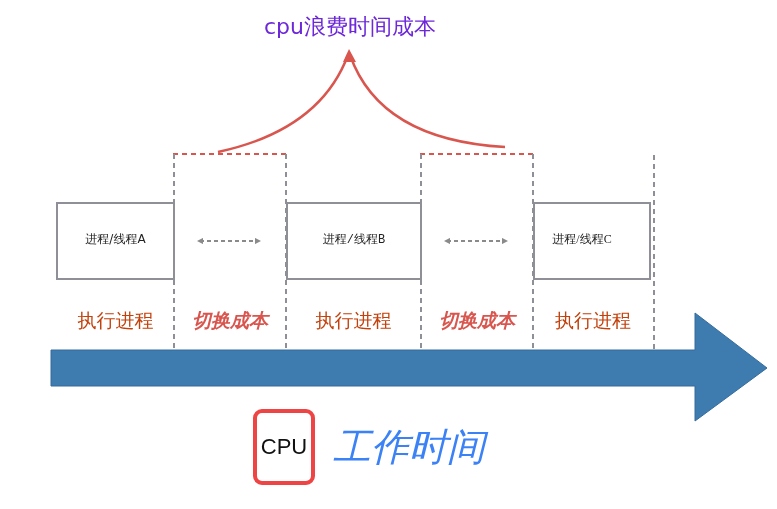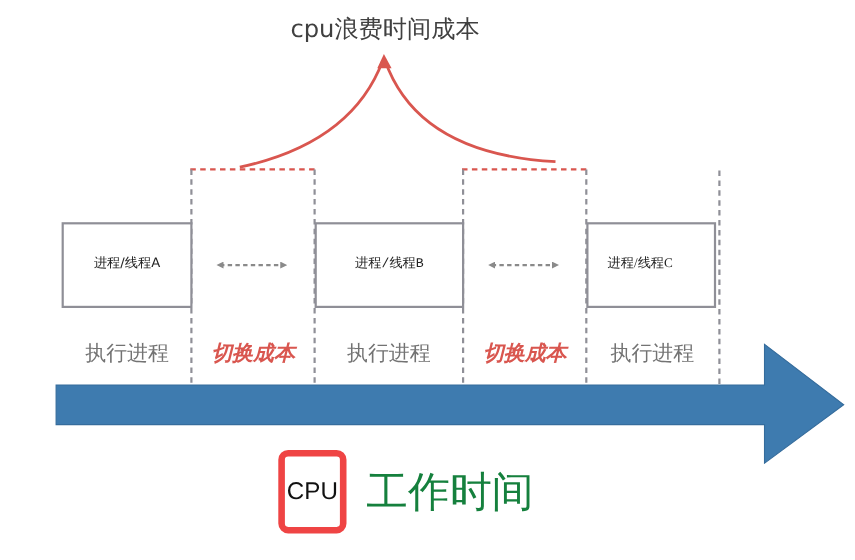--- a/index.html
+++ b/index.html
@@ -1,29 +1,29 @@
 <!DOCTYPE html>
 <html><head>
 <meta charset="utf-8">
 <style>
   html, body { margin: 0; padding: 0; background: #ffffff; }
   body { width: 777px; height: 509px; position: relative; overflow: hidden;
          font-family: "DejaVu Sans", "Liberation Sans", sans-serif; color: #1a1a1a; }
   #diagram { position: absolute; left: 0; top: 0; }
   .txt { position: absolute; white-space: nowrap; }
-  .title { left: 0; width: 700px; top: 12px; text-align: center; font-size: 22px; color: #404040; }
+  .title { left: 0; width: 700px; top: 12px; text-align: center; font-size: 22px; color: #6d28d9; }
   .box-label { font-size: 12px; text-align: center; color: #222; }
   .phase { font-size: 19px; text-align: center; top: 308px; }
-  .phase.exec { color: #737373; }
+  .phase.exec { color: #c2410c; }
   .phase.switch { color: #d9564f; font-weight: bold; font-style: italic; }
   .cpu-box { position: absolute; left: 253px; top: 409px; width: 62px; height: 76px;
-             border: 6px solid #ef4444; border-radius: 9px; box-sizing: border-box;
+             border: 4px solid #ef4444; border-radius: 9px; box-sizing: border-box;
              display: flex; align-items: center; justify-content: center;
              font-family: "Liberation Sans", sans-serif; font-size: 22px; color: #111; }
-  .work-time { left: 333px; top: 422px; font-size: 38px; color: #15803d; }
+  .work-time { left: 333px; top: 422px; font-size: 38px; color: #3b82f6; font-style: italic; }
 </style>
 </head>
 <body>
 
 <svg id="diagram" width="777" height="509" viewBox="0 0 777 509">
   <defs>
     <marker id="grayHead" viewBox="0 0 10 10" refX="5" refY="5" markerWidth="3.2" markerHeight="3.2" orient="auto-start-reverse">
       <path d="M0,0 L10,5 L0,10 z" fill="#8a8a8a"></path>
     </marker>
   </defs>

